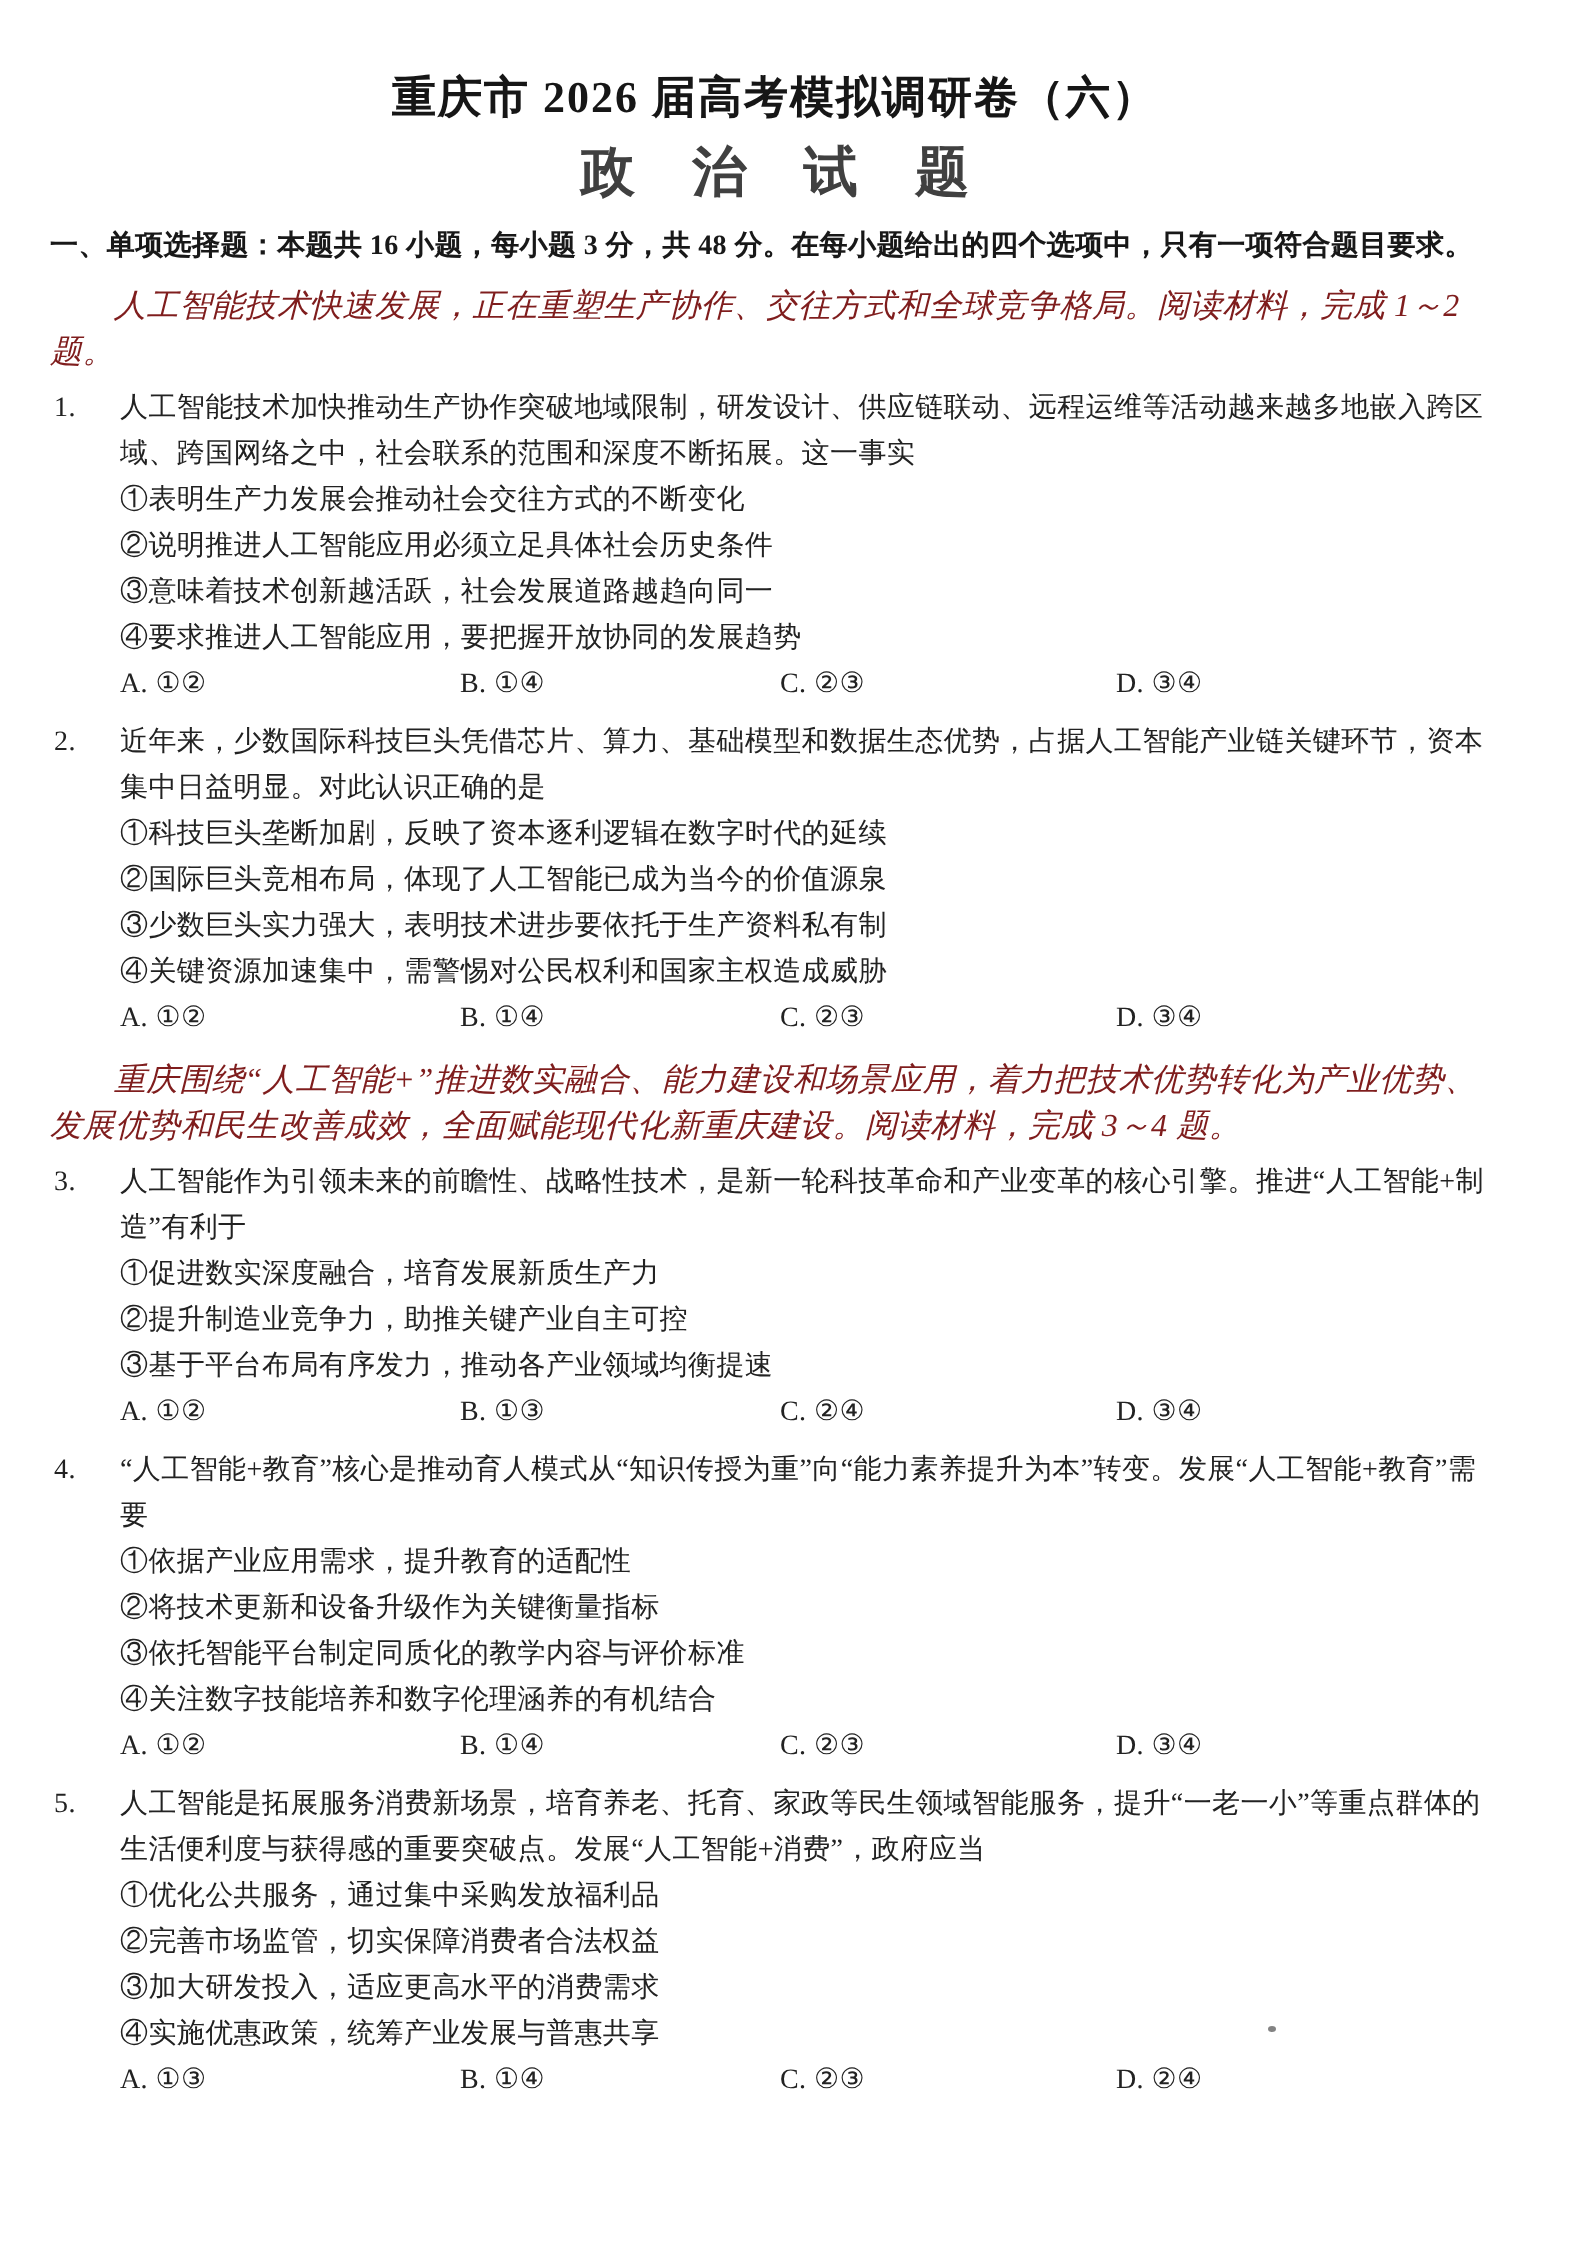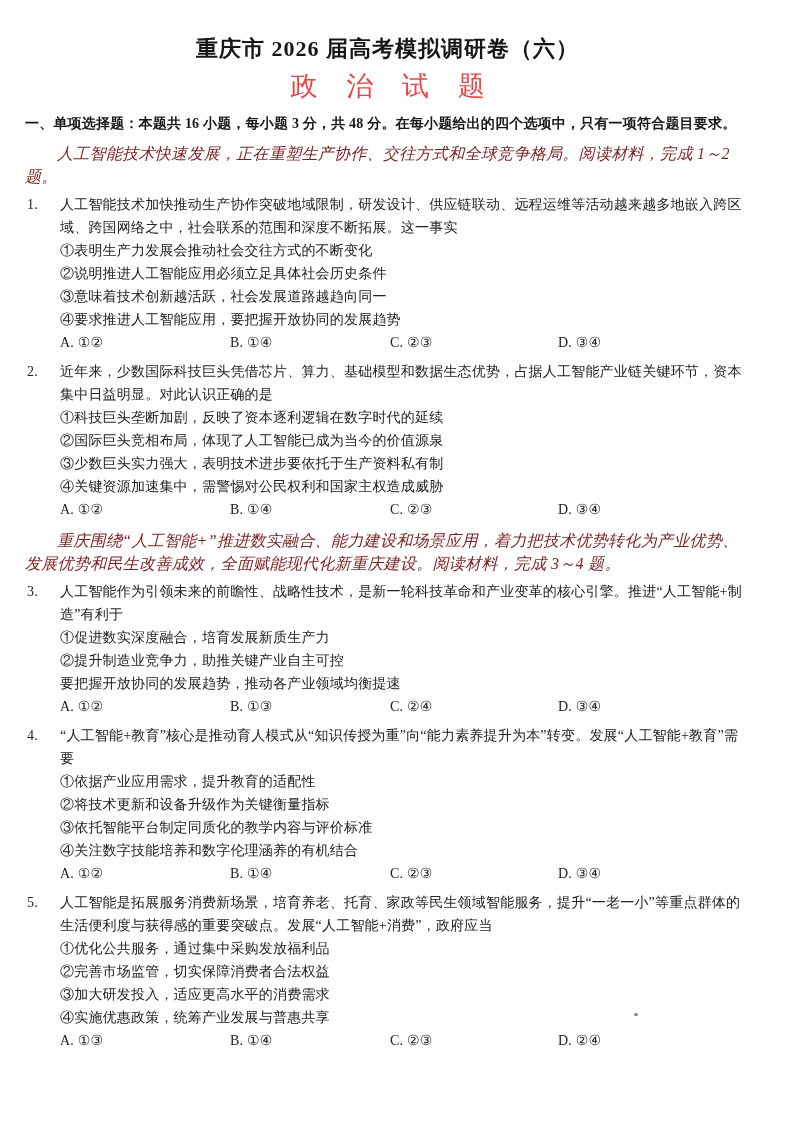--- a/index.html
+++ b/index.html
@@ -24,25 +24,25 @@
     font-size: 22px;
     font-weight: bold;
     letter-spacing: 1px;
     line-height: 1.2;
     color: #161616;
   }
   .subject-title {
     margin: 0 0 10px 0;
     text-align: center;
     font-size: 27px;
-    font-weight: normal;
+    font-weight: bold;
     letter-spacing: 11px;
     text-indent: 11px;
     line-height: 1.2;
-    color: #ef4444;
+    color: #404040;
   }
   .instructions {
     margin: 0 0 0 0;
     font-size: 14px;
     font-weight: bold;
     line-height: 21px;
     letter-spacing: 0.2px;
     color: #181818;
   }
   .material {
@@ -129,21 +129,21 @@
     </div>
   </div>
 
   <p class="material">重庆围绕“人工智能+”推进数实融合、能力建设和场景应用，着力把技术优势转化为产业优势、发展优势和民生改善成效，全面赋能现代化新重庆建设。阅读材料，完成 3～4 题。</p>
 
   <div class="question">
     <span class="qnum">3.</span>
     <div class="stem">人工智能作为引领未来的前瞻性、战略性技术，是新一轮科技革命和产业变革的核心引擎。推进“人工智能+制造”有利于</div>
     <div class="stmt">①促进数实深度融合，培育发展新质生产力</div>
     <div class="stmt">②提升制造业竞争力，助推关键产业自主可控</div>
-    <div class="stmt">要把握开放协同的发展趋势，推动各产业领域均衡提速</div>
+    <div class="stmt">③基于平台布局有序发力，推动各产业领域均衡提速</div>
     <div class="opts">
       <span class="opt a">A. ①②</span>
       <span class="opt b">B. ①③</span>
       <span class="opt c">C. ②④</span>
       <span class="opt d">D. ③④</span>
     </div>
   </div>
 
   <div class="question">
     <span class="qnum">4.</span>

